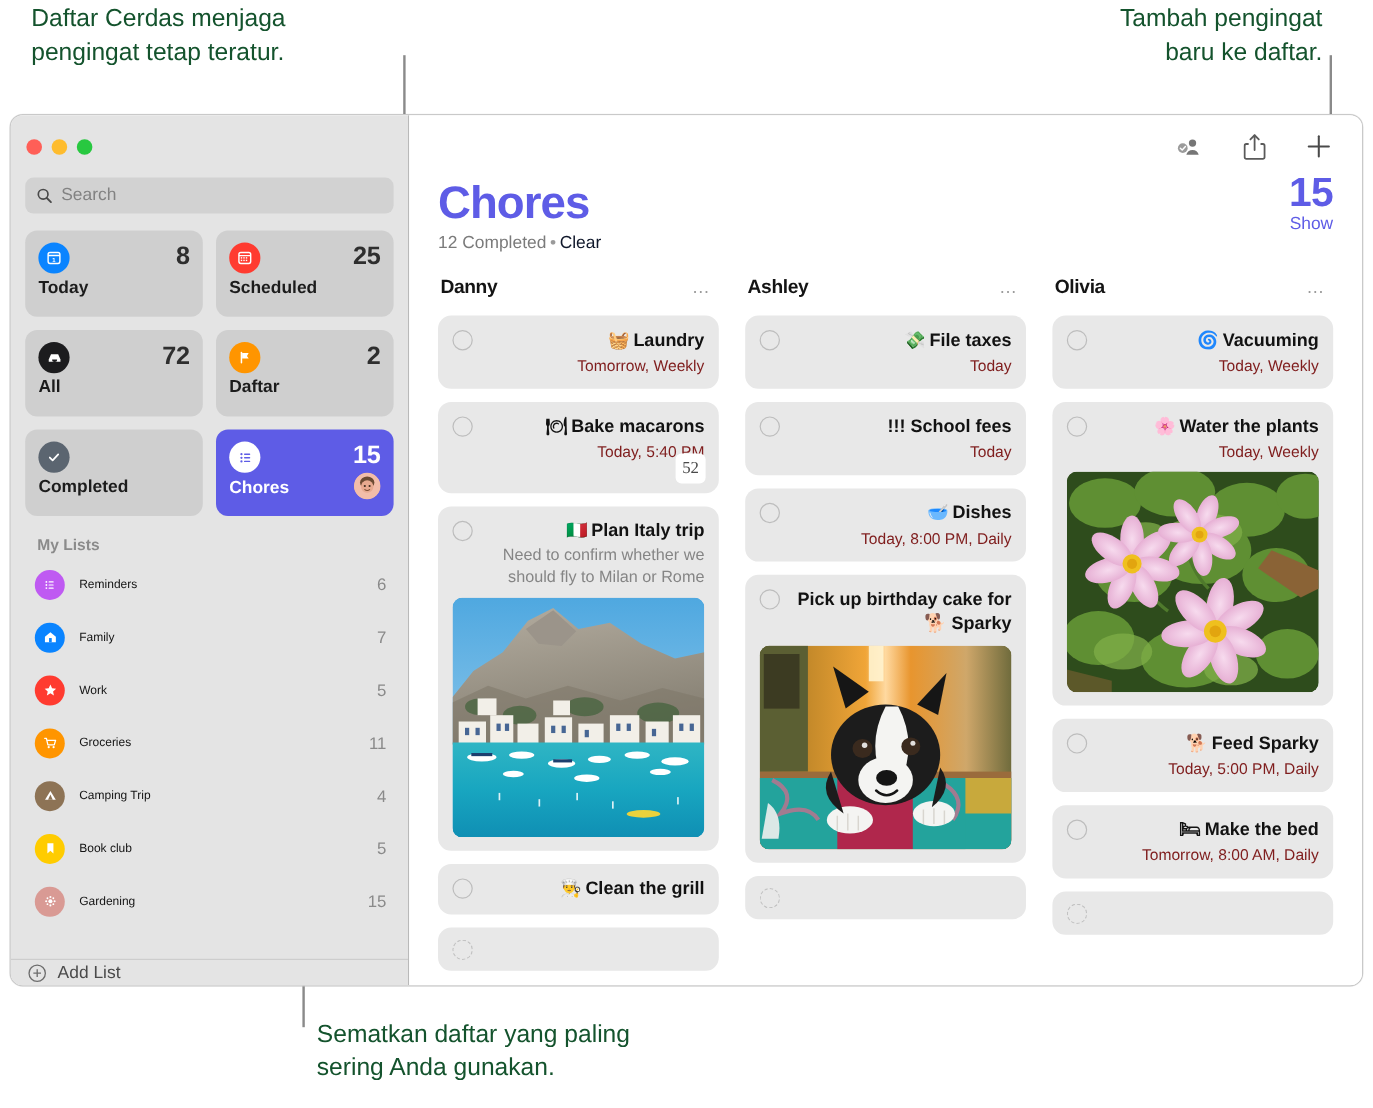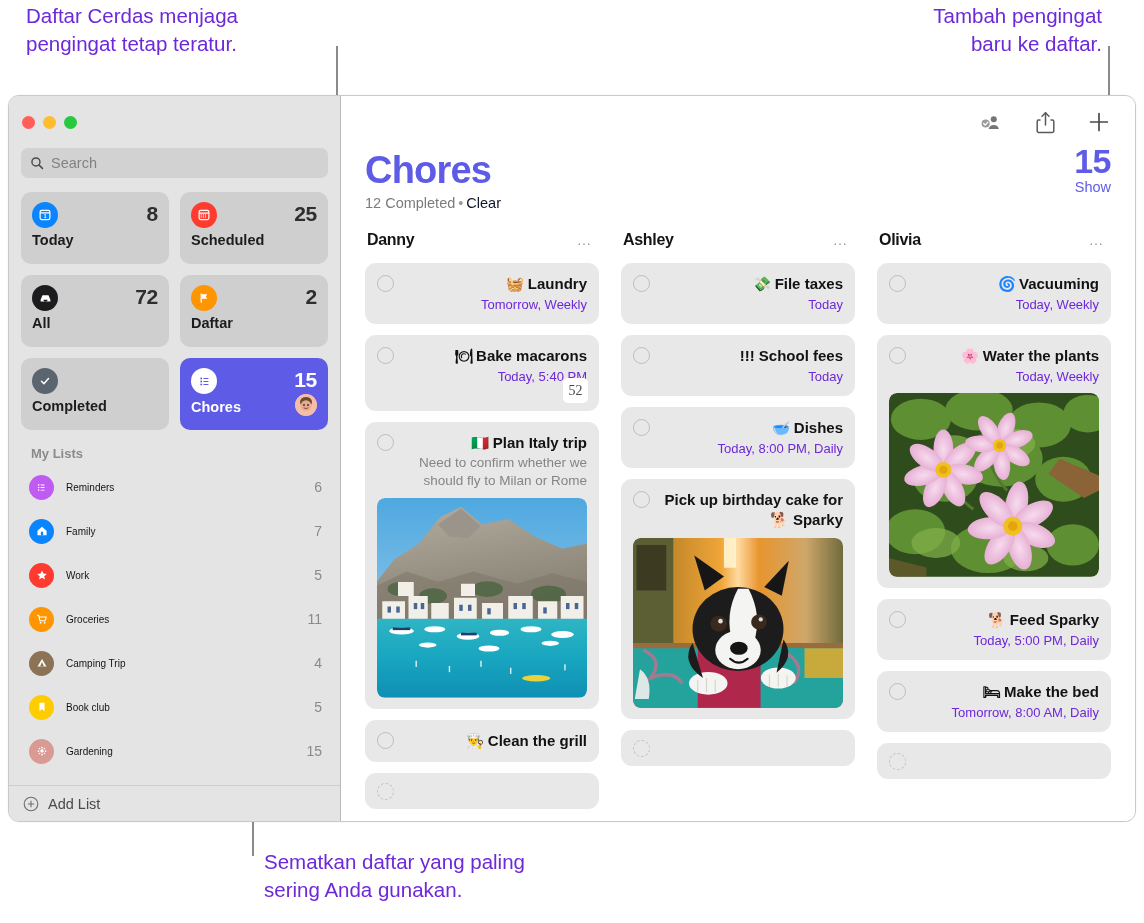--- a/index.html
+++ b/index.html
@@ -10,21 +10,21 @@
     -webkit-font-smoothing: antialiased;
     overflow: hidden;
   }
   .page { position: relative; width: 1144px; height: 923px; }
 
   
   .callout {
     position: absolute;
     font-size: 20.5px;
     line-height: 28px;
-    color: #6d28d9;
+    color: #14532d;
     white-space: pre-line;
   }
   #callout-topleft  { left: 26px;  top: 2px;  width: 312px; text-align: left; }
   #callout-topright { right: 42px; top: 2px;  width: 270px; text-align: right; }
   #callout-bottom   { left: 264px; top: 848px; width: 400px; text-align: left; }
 
   .leader { position: absolute; background: #8a8a8a; }
   #leader-topleft  { left: 336px;  top: 46px;  width: 2px;  height: 50px; }
   #leader-topright { left: 1108px; top: 46px;  width: 2px;  height: 50px; }
   #leader-bottom   { left: 252px;  top: 441px; width: 2px;  height: 415px; }
@@ -95,21 +95,21 @@
   }
   .list-ico {
     width: 25px; height: 25px; flex: 0 0 25px; border-radius: 50%;
     display: flex; align-items: center; justify-content: center;
   }
   .list-name { flex: 1; font-size: 10px; color: #141414; }
   .list-count { font-size: 14px; color: #8a8a8a; }
 
   .addlist-bar {
     position: absolute; left: 0; right: 0; bottom: 0;
-    height: 36px; background: #e4e4e4;
+    height: 22px; background: #e4e4e4;
     display: flex; align-items: center; gap: 9px; padding-left: 14px;
     border-top: 1px solid #cdcdcd;
   }
   .addlist-label { font-size: 14.5px; color: #4a4a4a; }
 
   
   .main { flex: 1; background: #ffffff; position: relative; overflow: hidden; }
   .toolbar {
     height: 52px; display: flex; align-items: center;
     justify-content: flex-end; gap: 30px; padding-right: 24px;
@@ -136,21 +136,21 @@
   .card-row { display: flex; gap: 9px; align-items: flex-start; }
   .circle {
     width: 17px; height: 17px; flex: 0 0 17px; border-radius: 50%;
     border: 1.4px solid #bdbdbd; margin-top: 1px;
   }
   .circle.dashed { border-style: dashed; border-color: #c2c2c2; }
   .card-body { flex: 1; min-width: 0; }
   .card-title { font-size: 15px; font-weight: bold; color: #121212; line-height: 20px; }
   .card-emoji { font-size: 14.5px; padding-right: 3px; }
   .card-note { font-size: 13.5px; color: #858585; line-height: 18px; margin-top: 1px; }
-  .card-meta { font-size: 13px; color: #6d28d9; margin-top: 2px; line-height: 17px; }
+  .card-meta { font-size: 13px; color: #7f1d1d; margin-top: 2px; line-height: 17px; }
   .card.empty { height: 36px; padding: 9px 12px; }
 
   .thumb { margin-top: 8px; border-radius: 8px; overflow: hidden; width: 100%; }
   .photo { width: 100%; display: block; border-radius: 8px; }
 
   .badge52 {
     position: absolute; right: 11px; bottom: 8px;
     width: 25px; height: 25px; border-radius: 5px;
     background: #ffffff; display: flex; align-items: center; justify-content: center;
     font-family: "Liberation Serif", serif; font-size: 14px; color: #4a4a4a;

